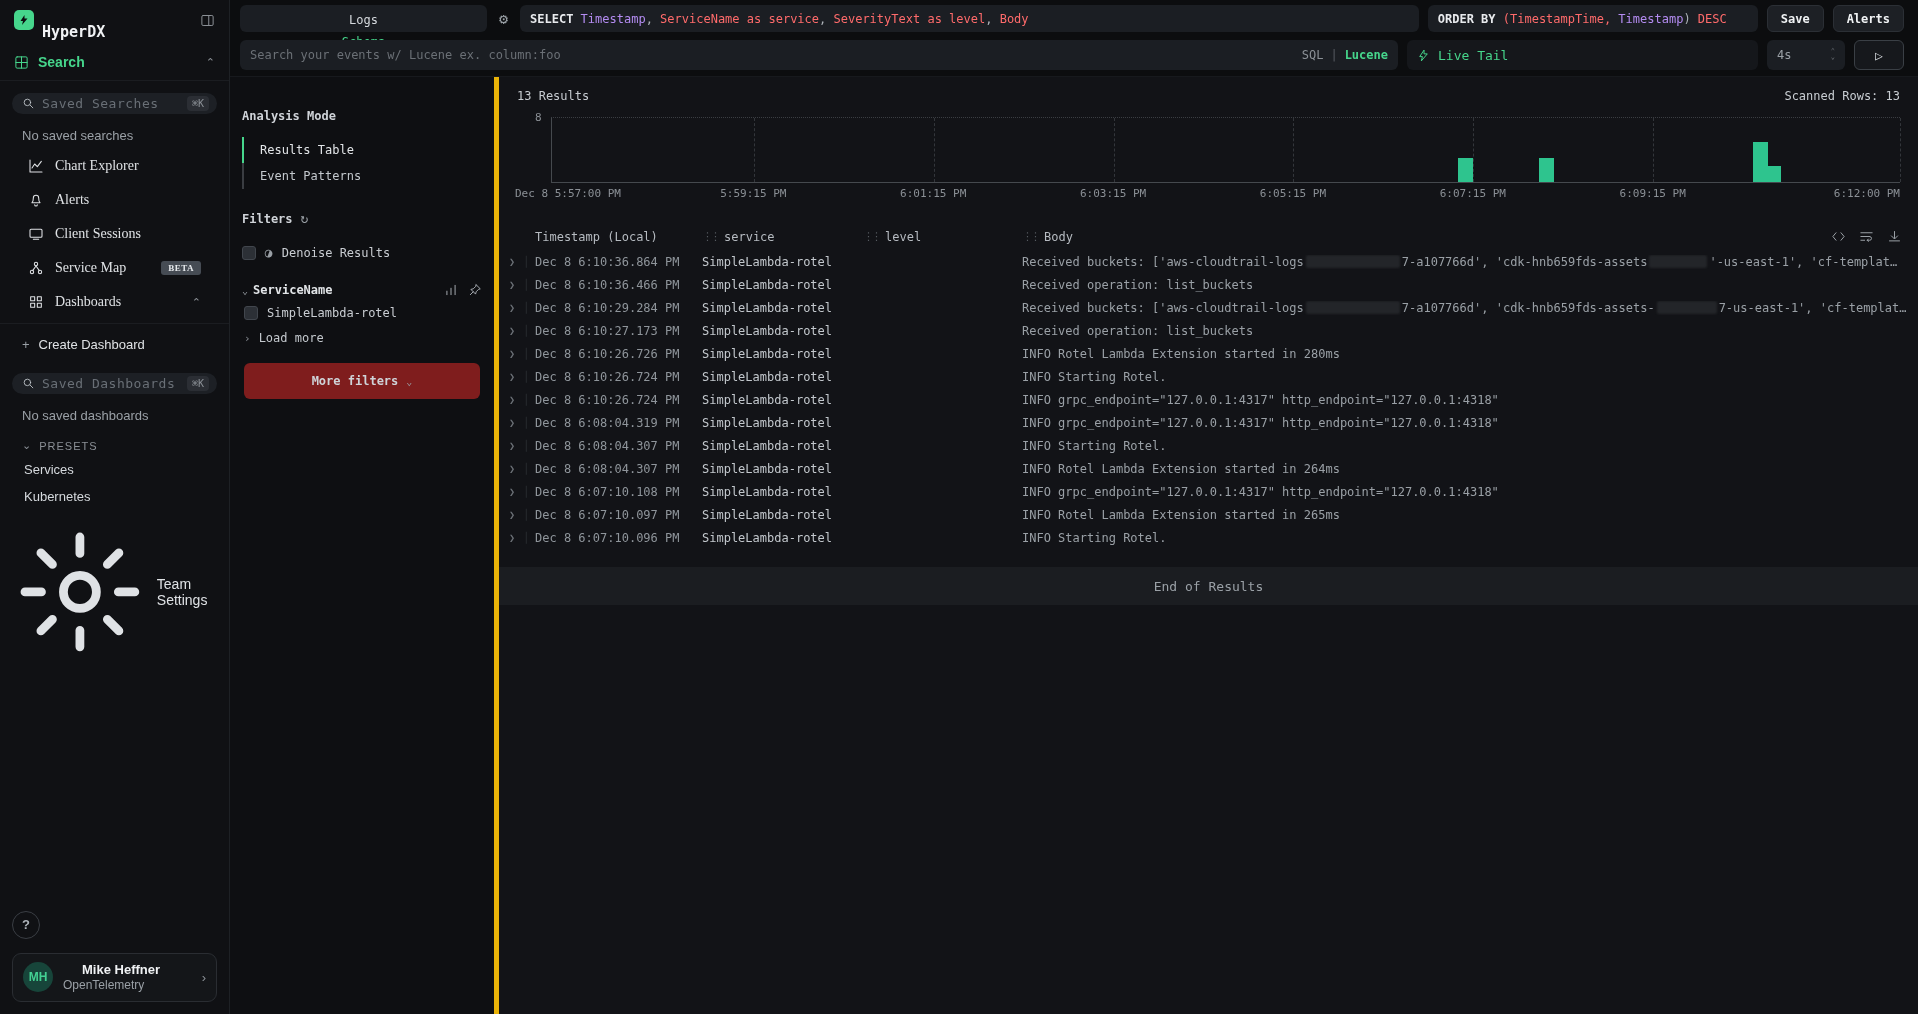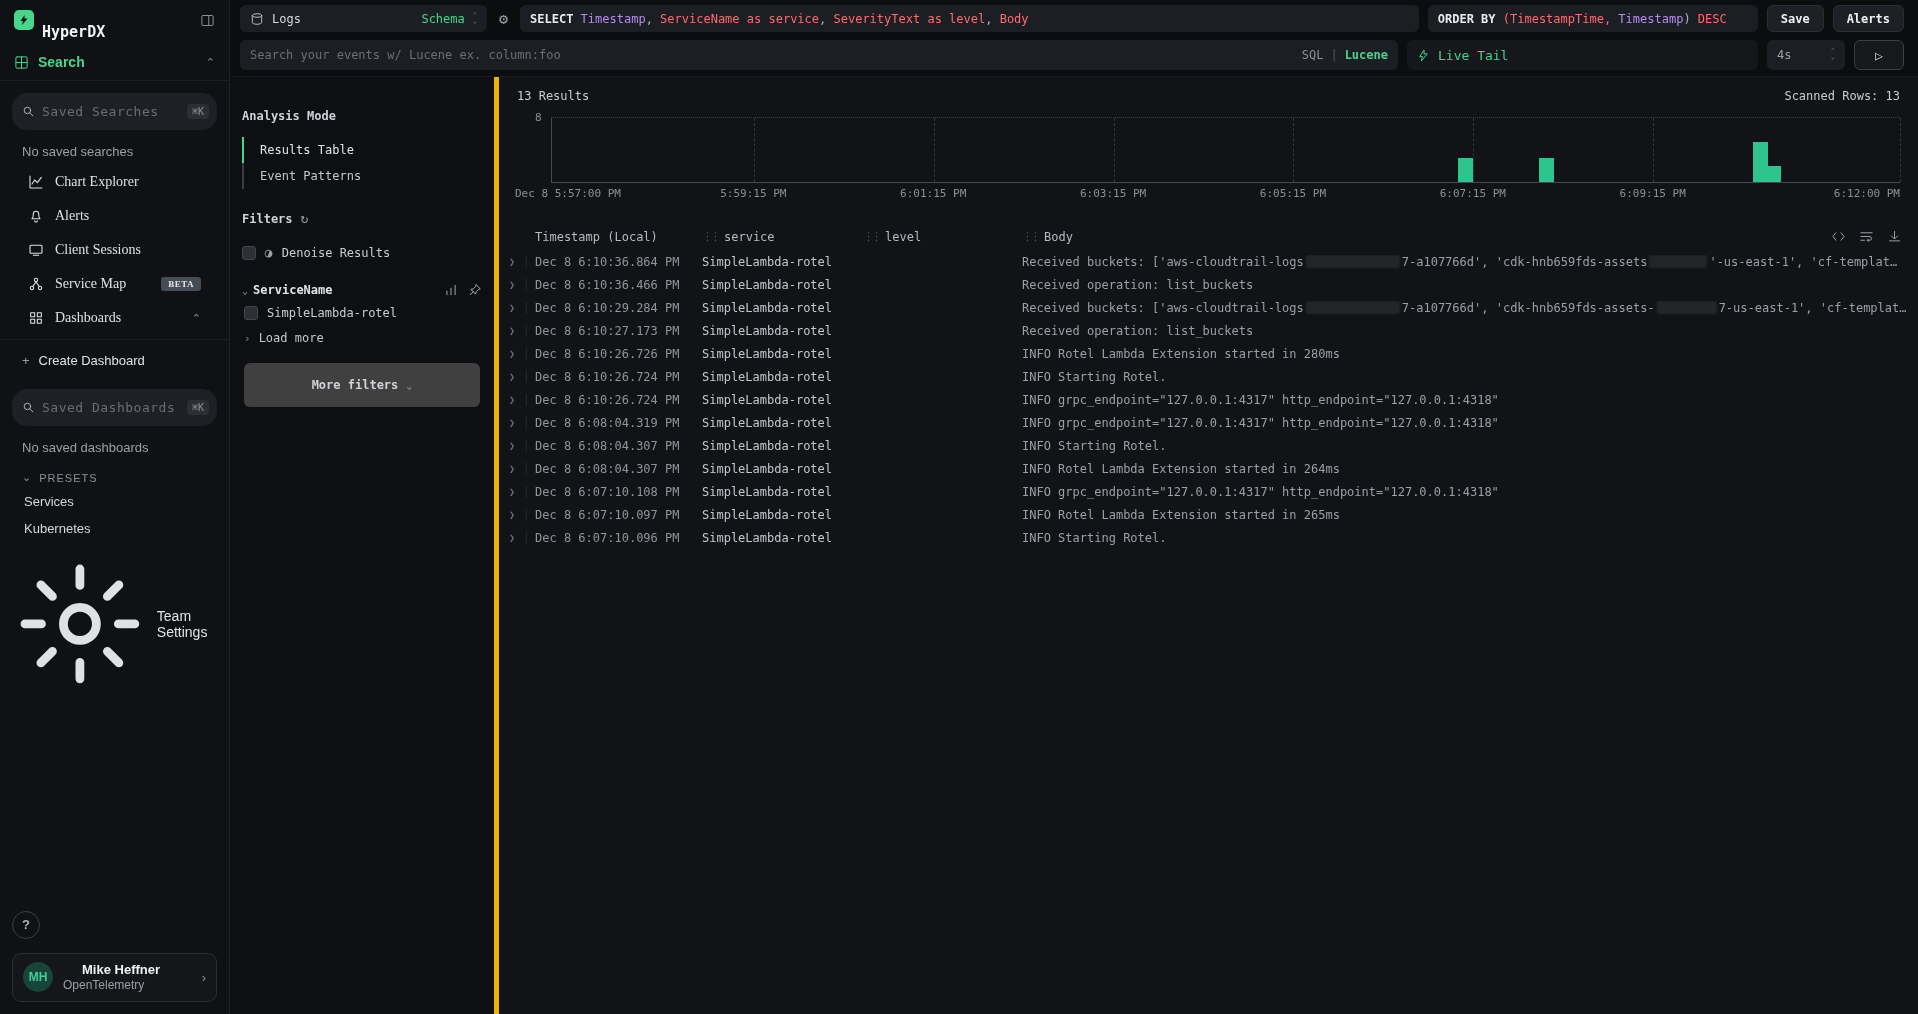--- a/index.html
+++ b/index.html
@@ -9,21 +9,21 @@
 
   
   .sidebar { width:230px; background:#101114; border-right:1px solid #1e2125; display:flex; flex-direction:column; font-family:"Liberation Sans", sans-serif; }
   .brand-row { height:40px; display:flex; align-items:center; padding:0 14px; }
   .logo-sq { width:20px; height:20px; border-radius:5px; background:var(--accent,#46d68c); display:flex; align-items:center; justify-content:center; margin-right:8px; }
   .logo-sq svg { width:12px; height:12px; }
   .brand-name { color:#f0f2f4; font-weight:bold; font-size:15px; font-family:"DejaVu Sans Mono", monospace; flex:1;margin-top:24px; }
   .panel-toggle { color:#8b9096; cursor:pointer; display:flex; }
   .side-section { display:flex; align-items:center; padding:14px 14px 10px 14px; color:var(--accent,#46d68c); font-weight:bold; font-size:14px; gap:9px; border-bottom:1px solid #1b1d21; }
   .side-section .chev { margin-left:auto; color:#8b9096; font-weight:normal; font-size:11px; }
-  .pill-search { margin:12px 12px 4px 12px; background:#1d2025; border-radius:15px; height:37px; display:flex; align-items:center; padding:0 8px 0 10px; gap:7px; }
+  .pill-search { margin:12px 12px 4px 12px; background:#1d2025; border-radius:15px; height:21px; display:flex; align-items:center; padding:0 8px 0 10px; gap:7px; }
   .pill-search .ph { color:#696f76; font-size:13px; letter-spacing:.5px; flex:1; font-family:"DejaVu Sans Mono", monospace; }
   .kbd { background:#2b2e34; color:#8b9096; border-radius:4px; font-size:10px; padding:2px 5px; font-family:"DejaVu Sans Mono", monospace; }
   .muted-line { color:#9aa0a6; font-size:13px; padding:10px 14px 6px 22px; }
   .nav-item { display:flex; align-items:center; gap:11px; padding:9px 28px; color:#dfe2e5; font-size:14px; cursor:pointer;font-family:Liberation Serif, serif; }
   .nav-item svg { width:16px; height:16px; flex:none; }
   .nav-item .chev { margin-left:auto; color:#8b9096; font-size:11px; }
   .beta { background:#464c54; color:#e6e9ec; font-size:9px; font-weight:bold; padding:2px 7px; border-radius:3px; letter-spacing:.5px; margin-left:auto; }
   .divider { border-top:1px solid #1b1d21; margin:4px 0; }
   .create-dash { display:flex; align-items:center; gap:9px; padding:9px 14px 9px 22px; color:#dfe2e5; font-size:13px; cursor:pointer; }
   .presets { display:flex; align-items:center; gap:7px; color:#8b9096; font-size:11px; letter-spacing:1px; padding:10px 14px 4px 22px; }
@@ -37,21 +37,21 @@
   .profile .nm { color:#f0f2f4; font-weight:bold; font-size:13px;padding-left:19px; }
   .profile .org { color:#9aa0a6; font-size:12px; }
   .profile .chev { color:#8b9096; font-size:13px; }
 
   
   .right { flex:1; display:flex; flex-direction:column; min-width:0; }
   .topbar { background:#0c0d0f; padding:5px 14px 6px 10px; border-bottom:1px solid #17191d; }
   .tb-row { display:flex; align-items:center; gap:9px; }
   .tb-row + .tb-row { margin-top:8px; }
   .box { background:#1b1e23; border-radius:6px; height:27px; display:flex; align-items:center; padding:0 10px; }
-  .src-box { width:247px; gap:8px; cursor:pointer; }
+  .src-box { width:247px; gap:8px; cursor:pointer;flex-direction:column; }
   .src-box .nm { color:#d5d9dd; flex:1; }
   .green { color:var(--accent,#46d68c); }
   .updown { color:#6b7076; font-size:8px; line-height:.8; display:flex; flex-direction:column; align-items:center; }
   .gearbtn { color:#9aa0a6; font-size:15px; cursor:pointer; padding:0 3px; }
   .sql-box { flex:1; gap:0; overflow:hidden; white-space:nowrap; }
   .tok-kw { color:#e8eaed; font-weight:bold; }
   .tok-violet { color:var(--violet,#b48cf2); }
   .tok-salmon { color:var(--salmon,#ff6b6b); }
   .tok-plain { color:#aeb4ba; }
   .order-box { width:330px; white-space:nowrap; overflow:hidden; }
@@ -75,21 +75,21 @@
   .fp-filters .refresh { color:#9aa0a6; font-weight:normal; font-size:13px; cursor:pointer; }
   .chkrow { display:flex; align-items:center; gap:9px; padding:5px 0; color:#c9cdd2; cursor:pointer; }
   .chk { width:14px; height:14px; border-radius:3px; background:#2c3036; border:1px solid #41464d; flex:none; }
   .denoise-ic { color:#9aa0a6; transform:rotate(20deg); font-size:13px; }
   .facet-head { display:flex; align-items:center; gap:5px; color:#e2e5e8; font-weight:bold; margin-top:14px; padding:4px 0; }
   .facet-head .chev { color:#9aa0a6; font-weight:normal; font-size:10px; }
   .facet-head .ic { margin-left:auto; color:#aeb4ba; display:flex; gap:10px; }
   .facet-head .ic svg { width:14px; height:14px; cursor:pointer; }
   .loadmore { display:flex; align-items:center; gap:8px; color:#c3c8cd; padding:6px 0 6px 2px; cursor:pointer; }
   .loadmore .chev { color:#8b9096; font-size:11px; }
-  .morefilters { margin:12px 2px 0 2px; background:#404040; border-radius:6px; height:44px; display:flex; align-items:center; justify-content:center; gap:8px; color:#cfd3d8; font-weight:bold; cursor:pointer; }
+  .morefilters { margin:12px 2px 0 2px; background:#7f1d1d; border-radius:6px; height:36px; display:flex; align-items:center; justify-content:center; gap:8px; color:#cfd3d8; font-weight:bold; cursor:pointer; }
   .morefilters .chev { font-size:10px; color:#9aa0a6; font-weight:normal; }
 
   
   .main { flex:1; background:#121317; min-width:0; display:flex; flex-direction:column; }
   .main-top { display:flex; justify-content:space-between; padding:12px 18px 0 18px; color:#c8cdd2; }
   .chart-wrap { position:relative; margin:14px 18px 0 52px; height:66px; }
   .ylab { position:absolute; left:-16px; top:-6px; color:#8b9096; font-size:11px; }
   .plot { position:absolute; inset:0; border-left:1px solid #45494e; border-bottom:1px solid #45494e; border-top:1px dotted #3a3d42; }
   .vgrid { position:absolute; top:0; bottom:0; width:0; border-left:1px dashed #33363b; }
   .bar { position:absolute; bottom:0; width:15px; background:var(--bar,#2ec48e); cursor:pointer; }
@@ -540,16 +540,17 @@
                 <span>❯</span>
                 <span class="cbar">│</span>
               </span>
               <span class="col-ts">Dec 8 6:07:10.096 PM</span>
               <span class="col-svc">SimpleLambda-rotel</span>
               <span class="col-lvl"></span>
               <span class="col-body">INFO Starting Rotel.</span>
             </div>
           </div>
 
+        <div class="eor">End of Results</div>
       </div>
     </div>
   </div>
 </div>
 
 </body></html>

